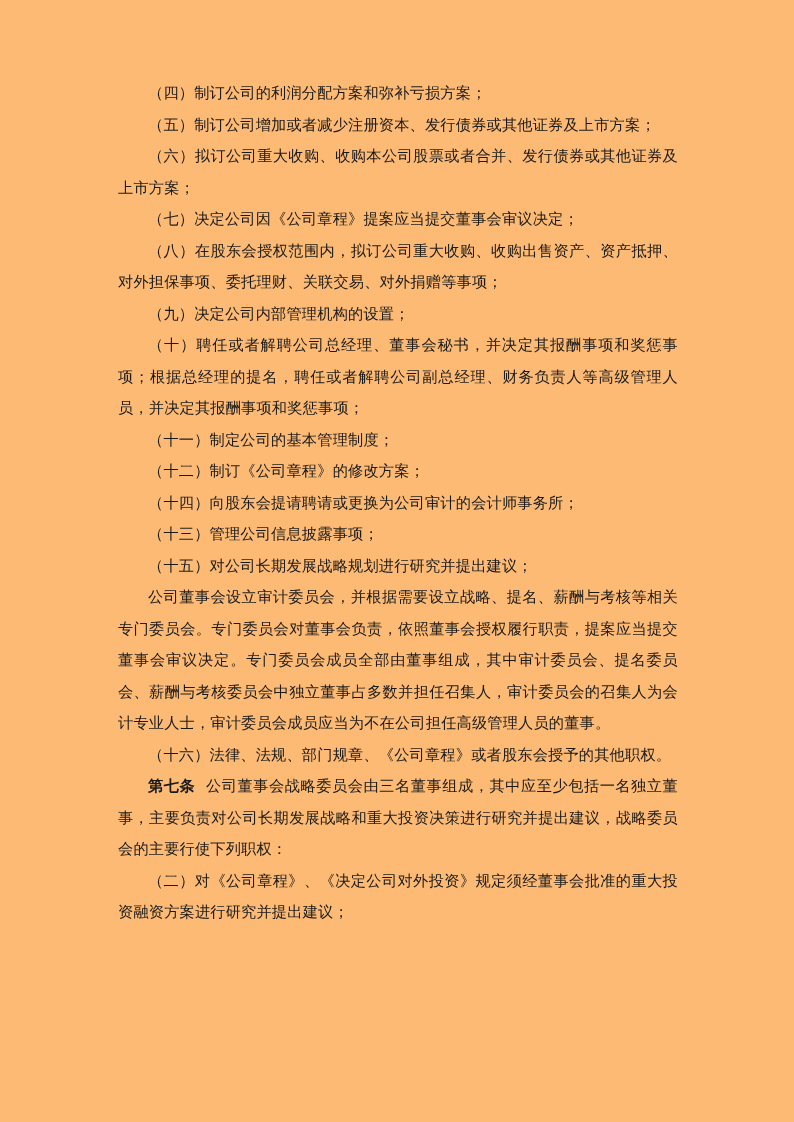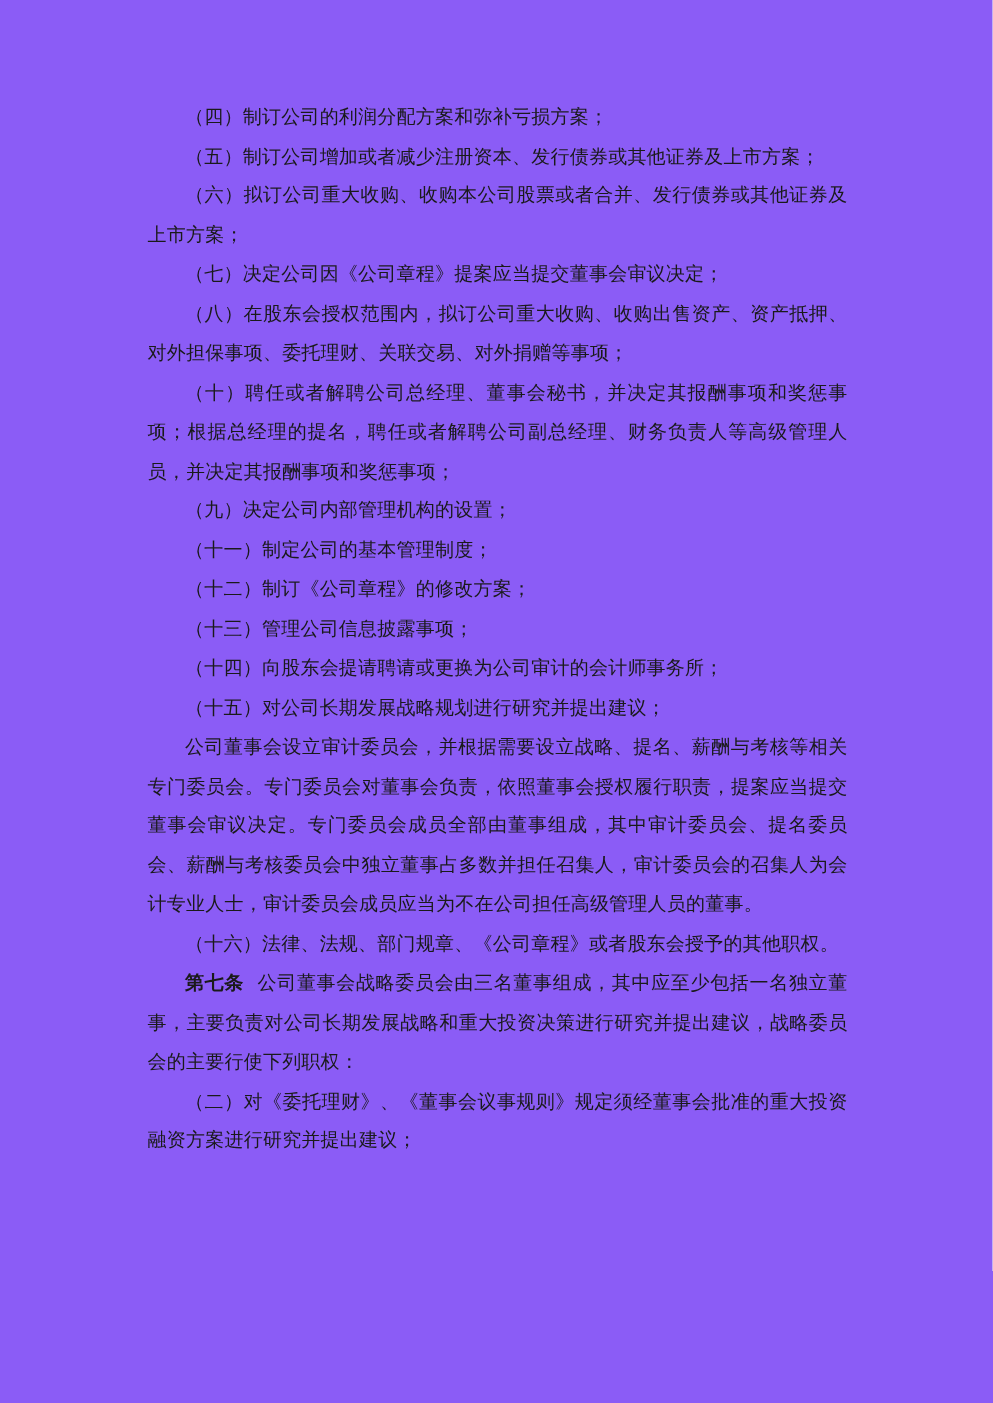--- a/index.html
+++ b/index.html
@@ -3,21 +3,21 @@
 <meta charset="utf-8">
 <style>
   html, body {
     margin: 0;
     padding: 0;
     background: #f0f0f0;
   }
   .page {
     width: 794px;
     height: 1122px;
-    background: #8b5cf6;
+    background: #fdba74;
     margin: 0 auto;
     position: relative;
     box-sizing: border-box;
     overflow: hidden;
   }
   .content {
     position: absolute;
     left: 118px;
     top: 78px;
     width: 560px;
@@ -47,28 +47,28 @@
 <body>
 
 <div class="page">
   <div class="content">
 
     <p class="para indent">（四）制订公司的利润分配方案和弥补亏损方案；</p>
     <p class="para indent">（五）制订公司增加或者减少注册资本、发行债券或其他证券及上市方案；</p>
     <p class="para indent">（六）拟订公司重大收购、收购本公司股票或者合并、发行债券或其他证券及上市方案；</p>
     <p class="para indent">（七）决定公司因《公司章程》提案应当提交董事会审议决定；</p>
     <p class="para indent">（八）在股东会授权范围内，拟订公司重大收购、收购出售资产、资产抵押、对外担保事项、委托理财、关联交易、对外捐赠等事项；</p>
+    <p class="para indent">（九）决定公司内部管理机构的设置；</p>
     <p class="para indent">（十）聘任或者解聘公司总经理、董事会秘书，并决定其报酬事项和奖惩事项；根据总经理的提名，聘任或者解聘公司副总经理、财务负责人等高级管理人员，并决定其报酬事项和奖惩事项；</p>
-    <p class="para indent">（九）决定公司内部管理机构的设置；</p>
     <p class="para indent">（十一）制定公司的基本管理制度；</p>
     <p class="para indent">（十二）制订《公司章程》的修改方案；</p>
+    <p class="para indent">（十四）向股东会提请聘请或更换为公司审计的会计师事务所；</p>
     <p class="para indent">（十三）管理公司信息披露事项；</p>
-    <p class="para indent">（十四）向股东会提请聘请或更换为公司审计的会计师事务所；</p>
     <p class="para indent">（十五）对公司长期发展战略规划进行研究并提出建议；</p>
     <p class="para indent">公司董事会设立审计委员会，并根据需要设立战略、提名、薪酬与考核等相关专门委员会。专门委员会对董事会负责，依照董事会授权履行职责，提案应当提交董事会审议决定。专门委员会成员全部由董事组成，其中审计委员会、提名委员会、薪酬与考核委员会中独立董事占多数并担任召集人，审计委员会的召集人为会计专业人士，审计委员会成员应当为不在公司担任高级管理人员的董事。</p>
     <p class="para indent">（十六）法律、法规、部门规章、《公司章程》或者股东会授予的其他职权。</p>
 
     <p class="para indent2"><span class="clause-label">第七条</span><span>&nbsp;&nbsp;</span><span>公司董事会战略委员会由三名董事组成，其中应至少包括一名独立董事，主要负责对公司长期发展战略和重大投资决策进行研究并提出建议，战略委员会的主要行使下列职权：</span></p>
 
-    <p class="para indent">（二）对《委托理财》、《董事会议事规则》规定须经董事会批准的重大投资融资方案进行研究并提出建议；</p>
+    <p class="para indent">（二）对《公司章程》、《决定公司对外投资》规定须经董事会批准的重大投资融资方案进行研究并提出建议；</p>
 
   </div>
 </div>
 
 </body></html>

